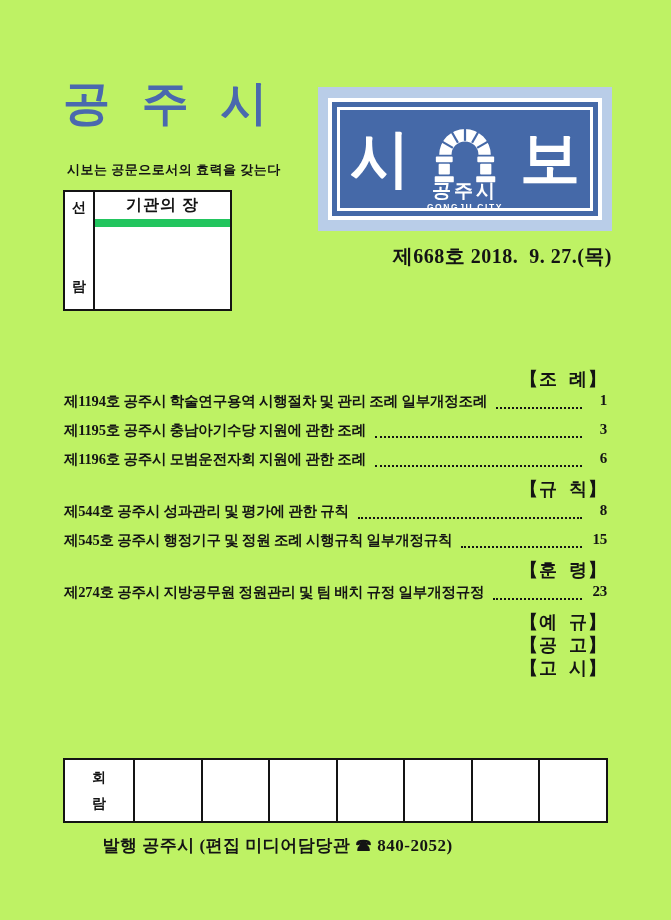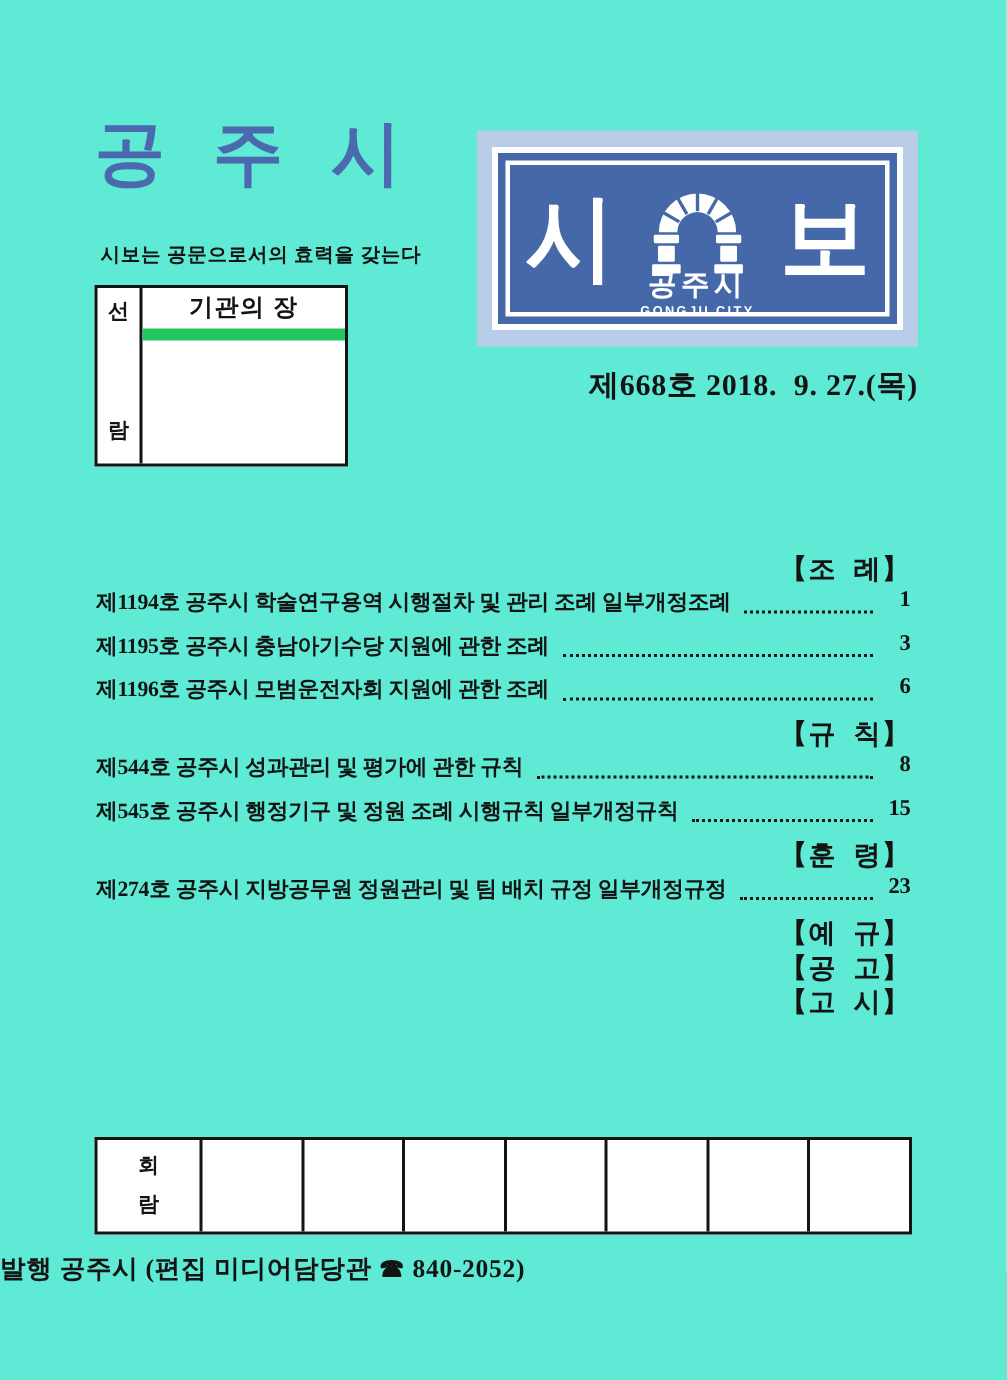--- a/index.html
+++ b/index.html
@@ -2,21 +2,21 @@
 <html style="--title-blue: #4a69ae; --logo-light: #b9cde8; --logo-dark: #4569a8;"><head>
 <meta charset="utf-8">
 <style>
   html,body{margin:0;padding:0;}
   body{
     width:671px;height:920px;background:#ffffff;
     font-family:"Liberation Serif", serif;color:#141414;
     position:relative;overflow:hidden;
     -webkit-font-smoothing:antialiased;
   }
-  .page{position:relative;width:671px;height:920px;background:#5eead4;}
+  .page{position:relative;width:671px;height:920px;background:#bef264;}
 
   
   .title{
     position:absolute;left:63px;top:78px;
     font-size:47px;font-weight:bold;color:var(--title-blue,#4a69ae);
     white-space:pre;word-spacing:16px;letter-spacing:2px;line-height:1.1;
   }
   .slogan{
     position:absolute;left:67px;top:161px;
     font-size:13px;font-weight:bold;letter-spacing:0.5px;white-space:pre;
@@ -96,21 +96,21 @@
   }
   .circ-label{
     width:68px;box-sizing:border-box;
     display:flex;flex-direction:column;align-items:center;justify-content:center;
     font-size:14px;font-weight:bold;line-height:1.8;
   }
   .circ-cell{flex:1;border-left:2px solid #141414;box-sizing:border-box;}
 
   
   .footer{
-    position:absolute;left:0;top:834px;width:555px;text-align:left;
+    position:absolute;left:0;top:834px;width:555px;text-align:center;
     font-size:17px;font-weight:bold;letter-spacing:0.5px;white-space:pre;
   }
   .phone-icon{font-weight:bold;}
 </style>
 </head>
 <body>
 
 <div class="page">
 
   <div class="title">공 주 시</div>

